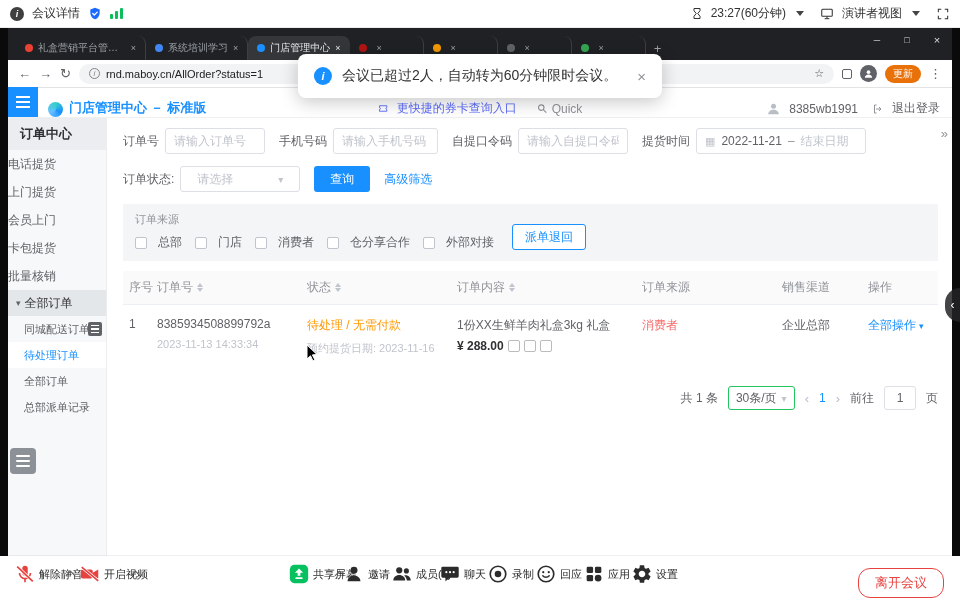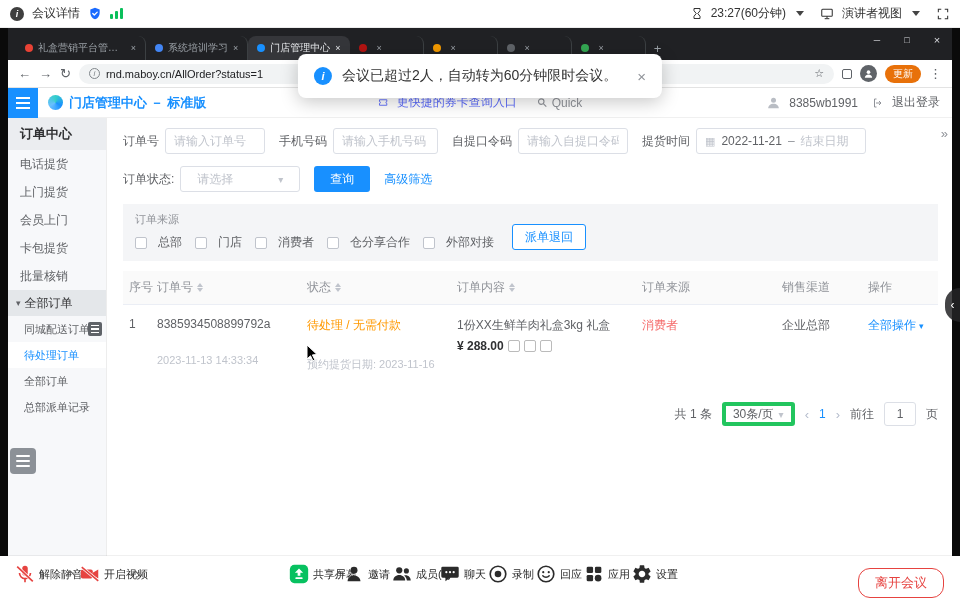--- a/index.html
+++ b/index.html
@@ -30,34 +30,34 @@
 .addressbar{height:28px;background:#fff;display:flex;align-items:center;gap:8px;padding:0 10px;border-bottom:1px solid #e3e3e3;flex:none}
 .nav-ic{color:#5f6368;font-size:13px}
 .omnibox{flex:1;height:20px;background:#f1f3f4;border-radius:10px;display:flex;align-items:center;gap:6px;padding:0 10px;font-size:11px;color:#202124;min-width:0}
 .omni-info{width:11px;height:11px;border-radius:50%;border:1px solid #80868b;color:#80868b;font-size:8px;font-style:italic;display:flex;align-items:center;justify-content:center;flex:none}
 .omni-star{margin-left:auto;color:#5f6368;font-size:11px}
 .ab-right{display:flex;align-items:center;gap:8px}
 .ext-ic{width:10px;height:10px;border:1.5px solid #5f6368;border-radius:2px}
 .avatar18{width:17px;height:17px;border-radius:50%;background:#5f6368;display:flex;align-items:center;justify-content:center;overflow:hidden}
 .update-pill{background:#e8710a;color:#fff;font-size:10px;padding:2px 8px;border-radius:9px;white-space:nowrap}
 
-.pageheader{height:30px;background:#fff;display:flex;align-items:center;position:relative;flex:none;border-bottom:1px solid #f0f0f0}
+.pageheader{height:30px;background:#fff;display:flex;align-items:flex-end;position:relative;flex:none;border-bottom:1px solid #f0f0f0}
 .burger{width:30px;height:30px;background:#1890ff;display:flex;flex-direction:column;align-items:center;justify-content:center;gap:3px;flex:none}
 .burger i{display:block;width:14px;height:2px;background:#fff}
 .logo-mark{width:15px;height:15px;border-radius:50%;background:conic-gradient(#36cfc9,#1890ff,#69c0ff,#36cfc9);margin:0 6px 0 10px;flex:none}
 .logo-text{font-size:13px;font-weight:bold;color:#1890ff;white-space:nowrap}
 .ph-center{position:absolute;left:50%;transform:translateX(-50%);display:flex;align-items:center;gap:20px}
 .promo{font-size:12px;color:#5b6af9;display:flex;gap:8px;align-items:center;white-space:nowrap}
 .quick{font-size:12px;color:#909399;display:flex;gap:4px;align-items:center}
 .ph-right{margin-left:auto;display:flex;align-items:center;gap:8px;padding-right:12px;font-size:12px;color:#606266;white-space:nowrap}
 
 .pagebody{flex:1;display:flex;min-height:0}
 .sidebar{width:99px;background:#f7f8fa;border-right:1px solid #ededed;position:relative;flex:none}
 .sb-title{height:32px;display:flex;align-items:center;padding-left:12px;font-size:13px;font-weight:bold;color:#303133;background:#ebedf0}
-.sb-item{height:28px;display:flex;align-items:center;padding-left:12px;font-size:12px;color:#606266}
+.sb-item{height:28px;display:flex;align-items:center;font-size:12px;color:#606266}
 .sb-group{height:26px;display:flex;align-items:center;gap:4px;padding-left:8px;font-size:12px;color:#303133;background:#e4e7ea}
 .grp-caret{font-size:9px;color:#606266}
 .sb-sub{height:26px;display:flex;align-items:center;padding-left:16px;font-size:11px;color:#606266;position:relative}
 .sb-sub.active{color:#1890ff;background:#fff}
 .handle{position:absolute;right:4px;top:6px;width:14px;height:14px;background:#5f6368;border-radius:2px;display:flex;flex-direction:column;justify-content:center;align-items:center;gap:2px}
 .handle i{width:8px;height:1.5px;background:#fff;display:block}
 .float-btn{position:absolute;left:2px;top:330px;width:26px;height:26px;border-radius:4px;background:rgba(130,136,142,.92);display:flex;flex-direction:column;gap:3px;align-items:center;justify-content:center}
 .float-btn i{width:14px;height:2px;background:#fff;display:block;border-radius:1px}
 
 .content{flex:1;position:relative;padding:10px 14px 0 16px;min-width:0;background:#fff}
@@ -90,28 +90,28 @@
 .col-no{width:150px;flex:none}
 .col-status{width:150px;flex:none}
 .col-content{width:185px;flex:none}
 .col-source{width:140px;flex:none}
 .col-channel{width:86px;flex:none}
 .col-op{flex:1}
 .sort{display:inline-flex;flex-direction:column;gap:1px;margin-left:4px}
 .sort i{width:0;height:0;border-left:3px solid transparent;border-right:3px solid transparent}
 .sort .up{border-bottom:4px solid #c0c4cc}
 .sort .dn{border-top:4px solid #c0c4cc}
-.sub{font-size:11px;color:#c0c4cc;margin-top:23px}
+.sub{font-size:11px;color:#c0c4cc;margin-top:7px}
 .st-orange{color:#ff9900}
 .amount{font-weight:bold;color:#303133;margin-top:5px;display:flex;gap:4px;align-items:center}
 .tag-ic{width:12px;height:12px;border:1px solid #bbb;border-radius:2px;display:inline-block}
 .src-red{color:#f56c6c}
 .op-link{color:#1890ff;display:flex;gap:3px;align-items:center;font-size:12px}
 .pager{display:flex;justify-content:flex-end;align-items:center;gap:10px;margin-top:16px;font-size:12px;color:#606266}
-.psize{height:24px;border:4px solid #22c55e;border-radius:3px;display:flex;align-items:center;gap:5px;padding:0 7px}
+.psize{height:24px;border:1px solid #22c55e;border-radius:3px;display:flex;align-items:center;gap:5px;padding:0 7px}
 .parrow{color:#b4bccc;font-size:13px}
 .pnum{color:#1890ff}
 .goto-input{width:32px;height:24px;border:1px solid #dcdfe6;border-radius:3px;text-align:center;font-size:12px;color:#606266;font-family:inherit}
 
 .toast{position:absolute;left:50%;top:54px;transform:translateX(-50%);background:#fff;border-radius:8px;box-shadow:0 4px 18px rgba(0,0,0,.22);display:flex;align-items:center;gap:10px;padding:13px 16px;z-index:70}
 .toast-ic{width:18px;height:18px;border-radius:50%;background:#1890ff;color:#fff;font-size:11px;font-style:italic;font-weight:bold;display:flex;align-items:center;justify-content:center;flex:none}
 .toast-msg{font-size:14px;color:#333;white-space:nowrap}
 .toast-x{color:#909399;font-size:15px;margin-left:10px}
 .edgetab{position:absolute;right:0;top:288px;width:15px;height:34px;background:rgba(35,35,38,.85);border-radius:17px 0 0 17px;display:flex;align-items:center;justify-content:center;color:#fff;font-size:12px;z-index:60}
 

